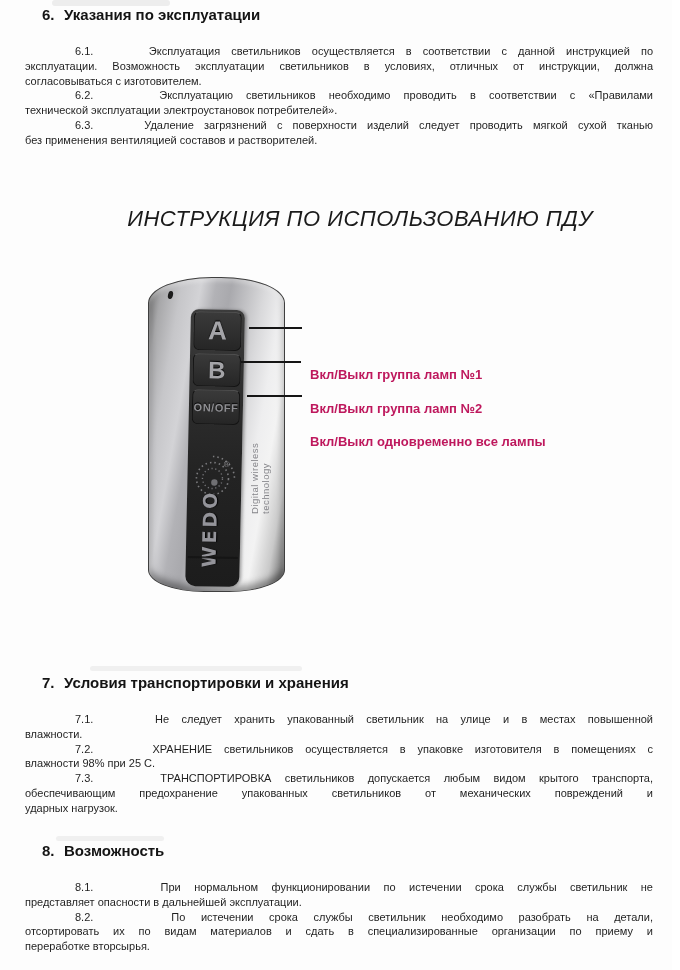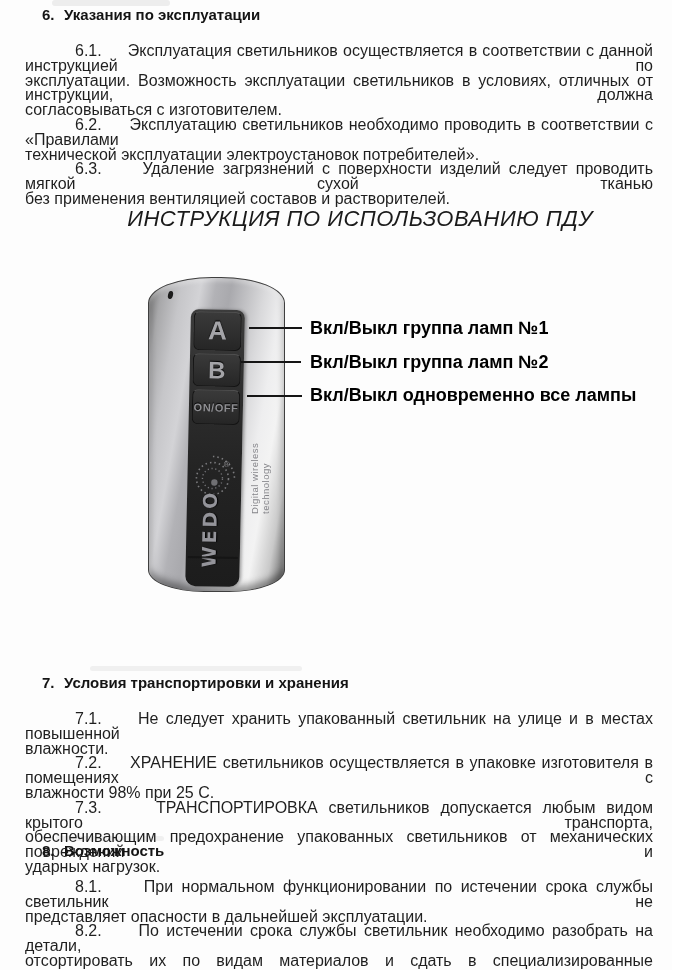--- a/index.html
+++ b/index.html
@@ -10,21 +10,21 @@
   #smudge-s7{left:90px;top:666px;width:212px;height:5px;background:#f0f0f0;}
   #smudge-s8{left:56px;top:836px;width:108px;height:5px;background:#f0f0f0;}
 
   .sec{position:absolute;left:25px;width:628px;}
   #sec6{top:6px;}
   #sec7{top:674px;}
   #sec8{top:842px;}
   .sec h2{margin:0 0 20px 17px;font-size:15px;line-height:18px;font-weight:bold;color:#141414;}
   .sec-num{display:inline-block;width:22px;}
   .para{margin:0;}
-  .line{font-size:16px;line-height:14.8px;text-align:justify;text-align-last:justify;
+  .line{font-size:11px;line-height:14.8px;text-align:justify;text-align-last:justify;
         -moz-text-align-last:justify;white-space:normal;}
   .line.first{text-indent:50px;}
   .line.last{text-align:center;text-align-last:left;-moz-text-align-last:left;}
 
   .pdu-heading{position:absolute;left:46px;top:206px;width:628px;text-align:center;
         font-size:22px;letter-spacing:.5px;font-weight:400;color:#1a1a1a;font-style:italic;}
 
   .figure{position:absolute;left:0;top:270px;width:680px;height:335px;}
   .remote-body{position:absolute;left:148px;top:7px;width:135px;height:313px;overflow:hidden;
         border:1px solid #3f3f3f;
@@ -52,22 +52,22 @@
         transform:rotate(180deg);font-weight:bold;font-size:19px;letter-spacing:3px;
         color:#94949a;text-shadow:0 1px 1px #000;font-family:"DejaVu Sans",sans-serif;}
   .reg{position:absolute;left:36px;top:150px;font-size:8px;color:#909094;}
   .seam{position:absolute;left:2px;right:2px;top:247px;height:2px;background:#141414;opacity:.85;}
   .side-text{position:absolute;left:100px;top:120px;height:116px;writing-mode:vertical-rl;
         transform:rotate(180deg);font-size:9.5px;letter-spacing:.5px;color:#85858a;}
   .callout-line{position:absolute;height:2px;background:#151515;}
   #cline-1{left:249px;top:57px;width:53px;}
   #cline-2{left:241px;top:91px;width:60px;}
   #cline-3{left:247px;top:125px;width:55px;}
-  .callout-label{position:absolute;left:310px;font-size:18px;font-weight:bold;
-        color:#000000;line-height:17px;}
+  .callout-label{position:absolute;left:310px;font-size:13px;font-weight:bold;
+        color:#be185d;line-height:17px;margin-top:46px;}
   #clabel-1{top:50px;}
   #clabel-2{top:84px;}
   #clabel-3{top:117px;}
 </style>
 </head>
 <body>
 
 <div class="page">
 
   <div class="smudge" id="smudge-top"></div>

